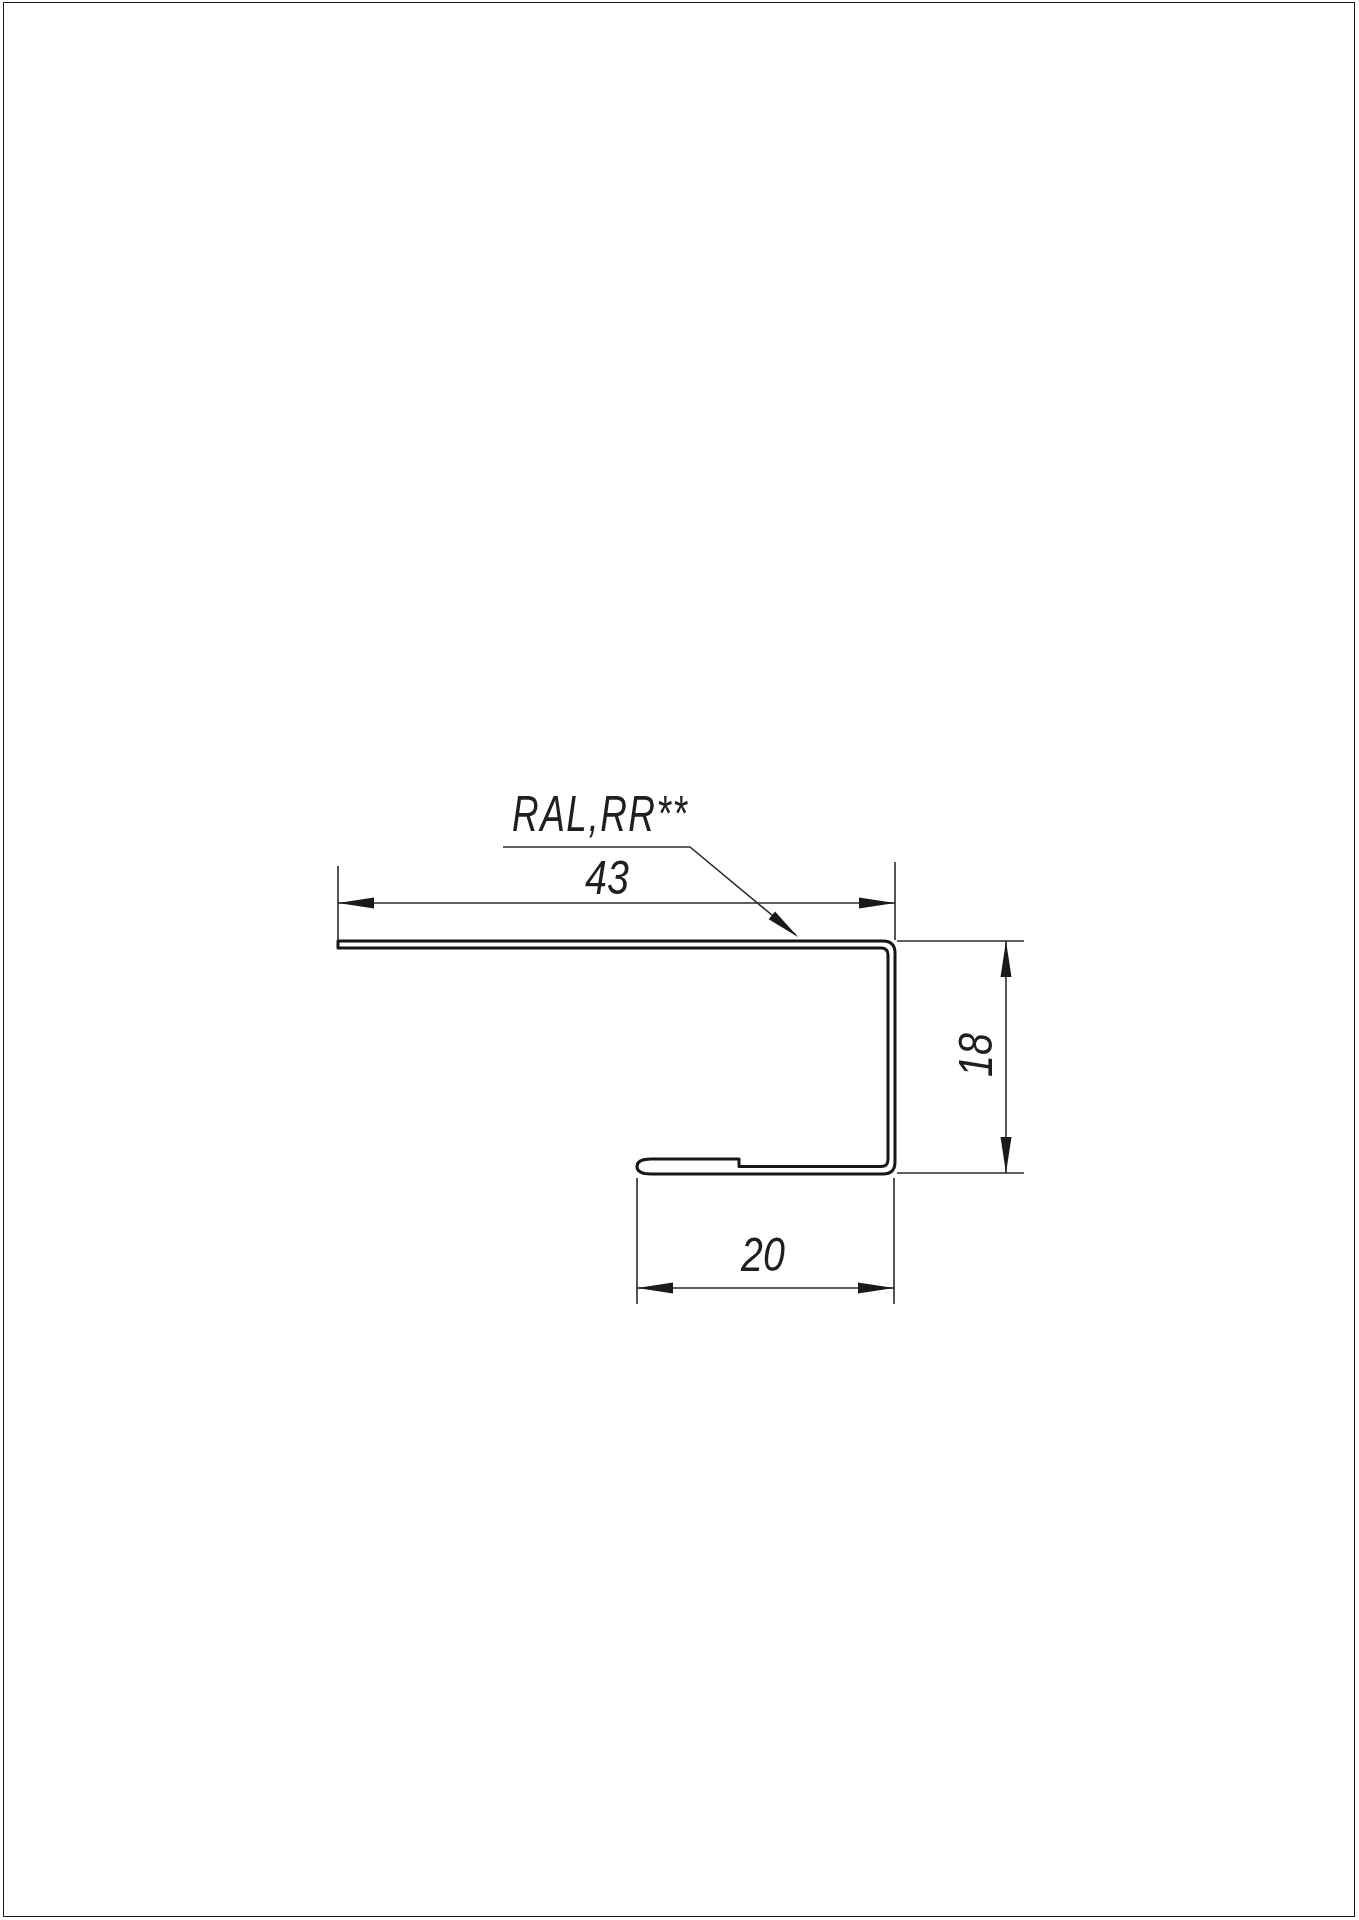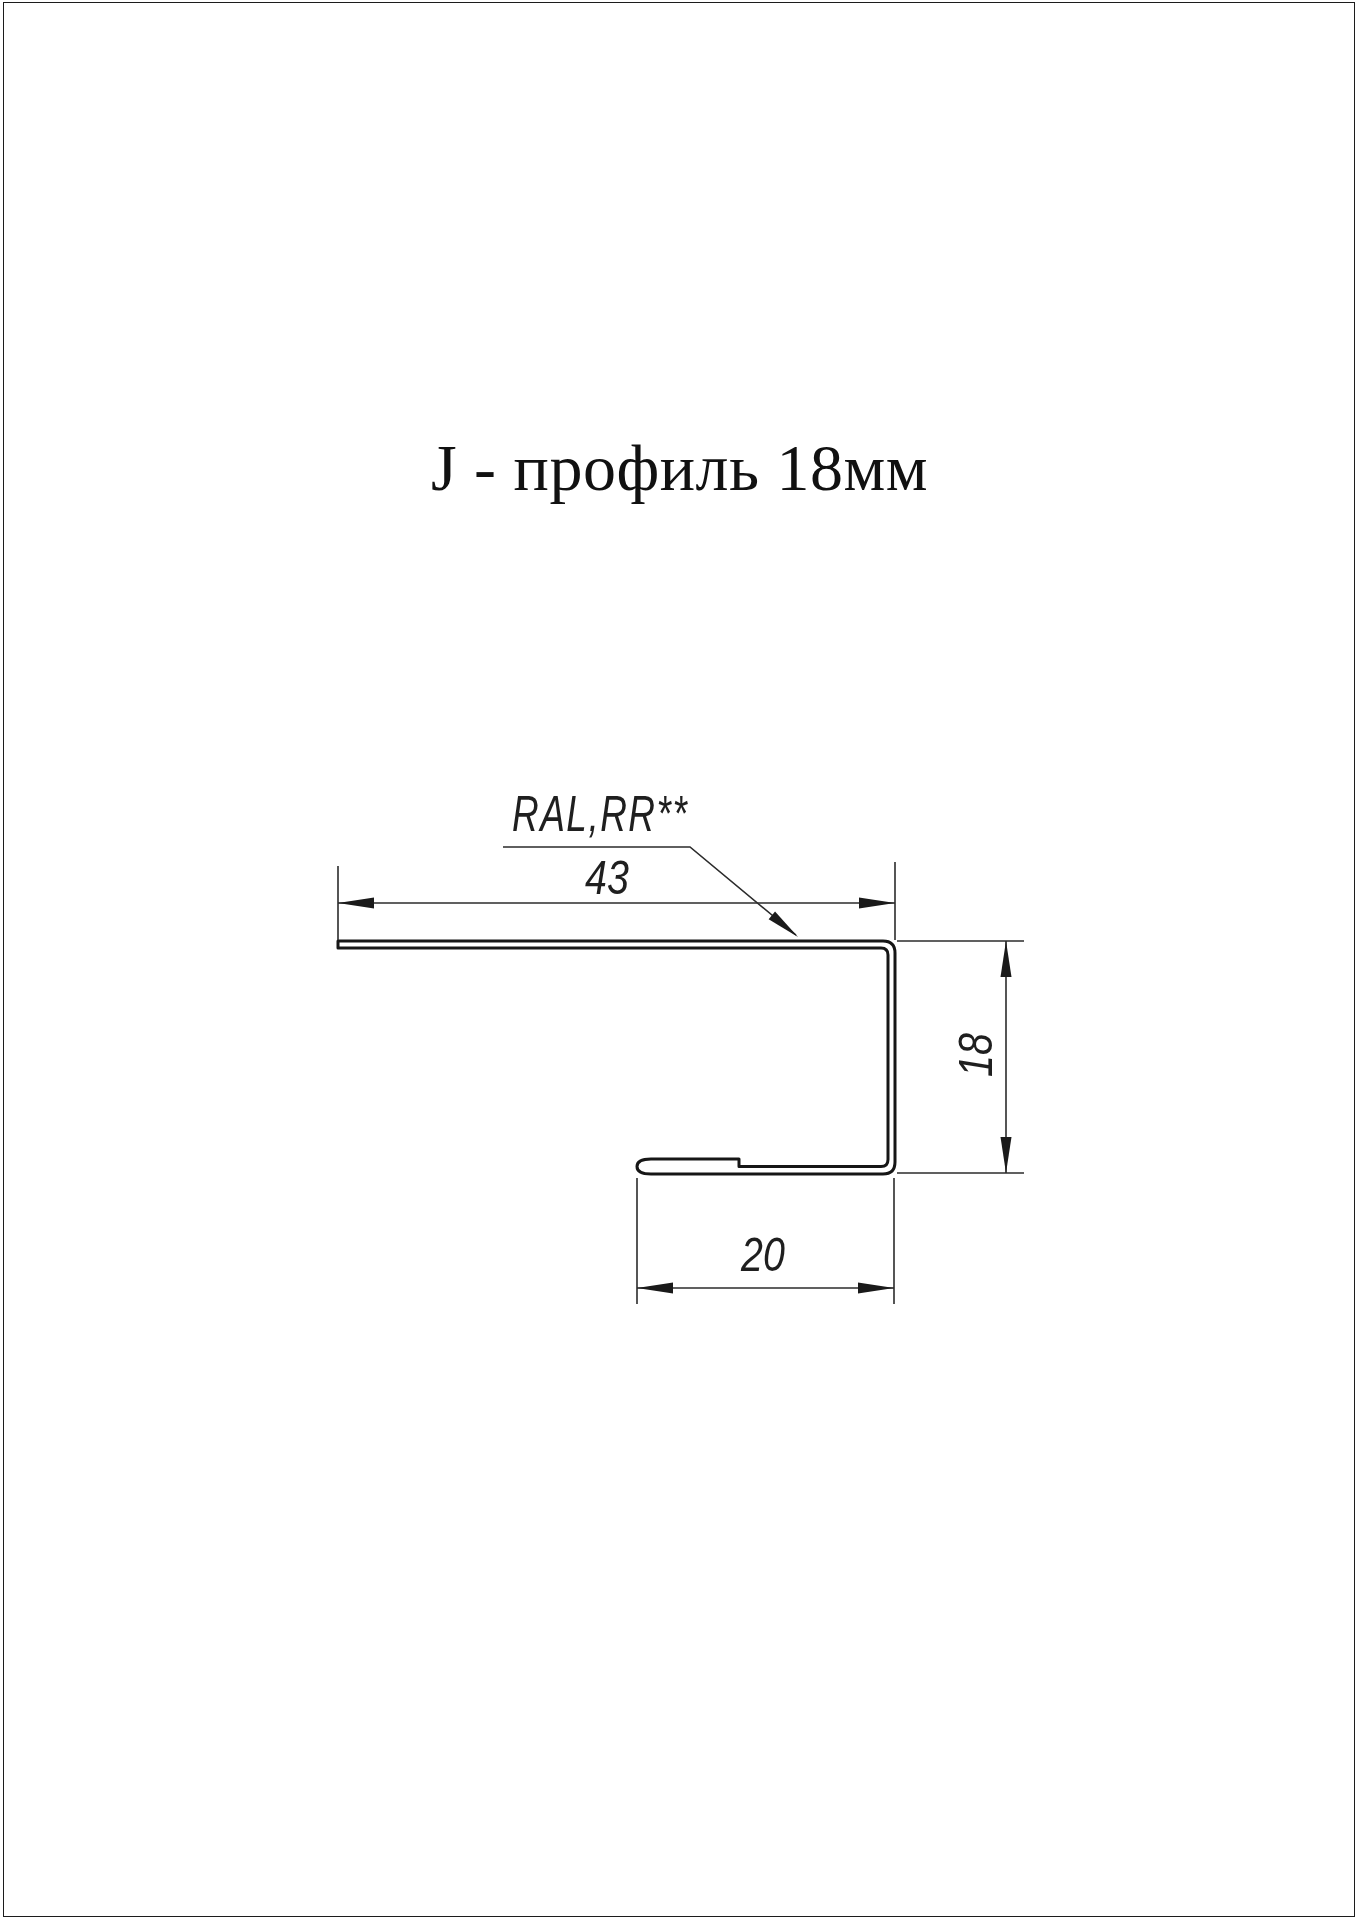--- a/index.html
+++ b/index.html
@@ -72,21 +72,20 @@
     letter-spacing: 2px;
   }
 </style>
 </head>
 <body>
 
 <div class="page">
 
   <div class="page-border"></div>
 
-  <div class="drawing-title">J - профиль 18мм</div>
 
   <svg class="drawing" width="1359" height="1920" viewBox="0 0 1359 1920">
 
     <path class="profile-line" d="M 338 941
              L 883 941
              Q 895 941 895 953
              L 895 1162
              Q 895 1174 883 1174
              L 651 1174
              Q 637 1174 637 1166.5

